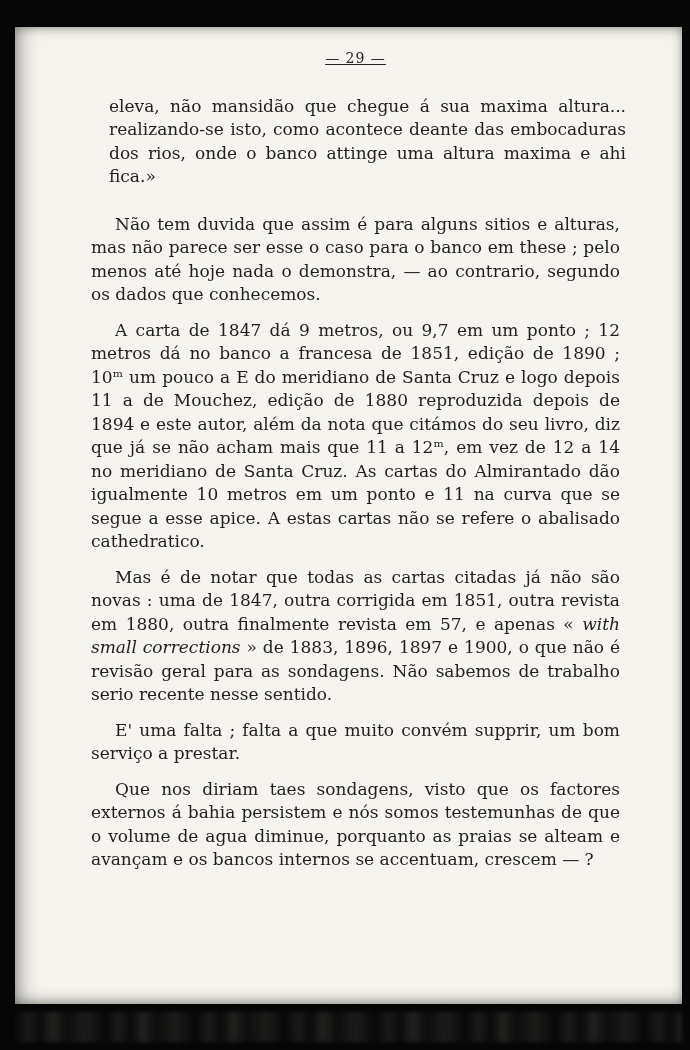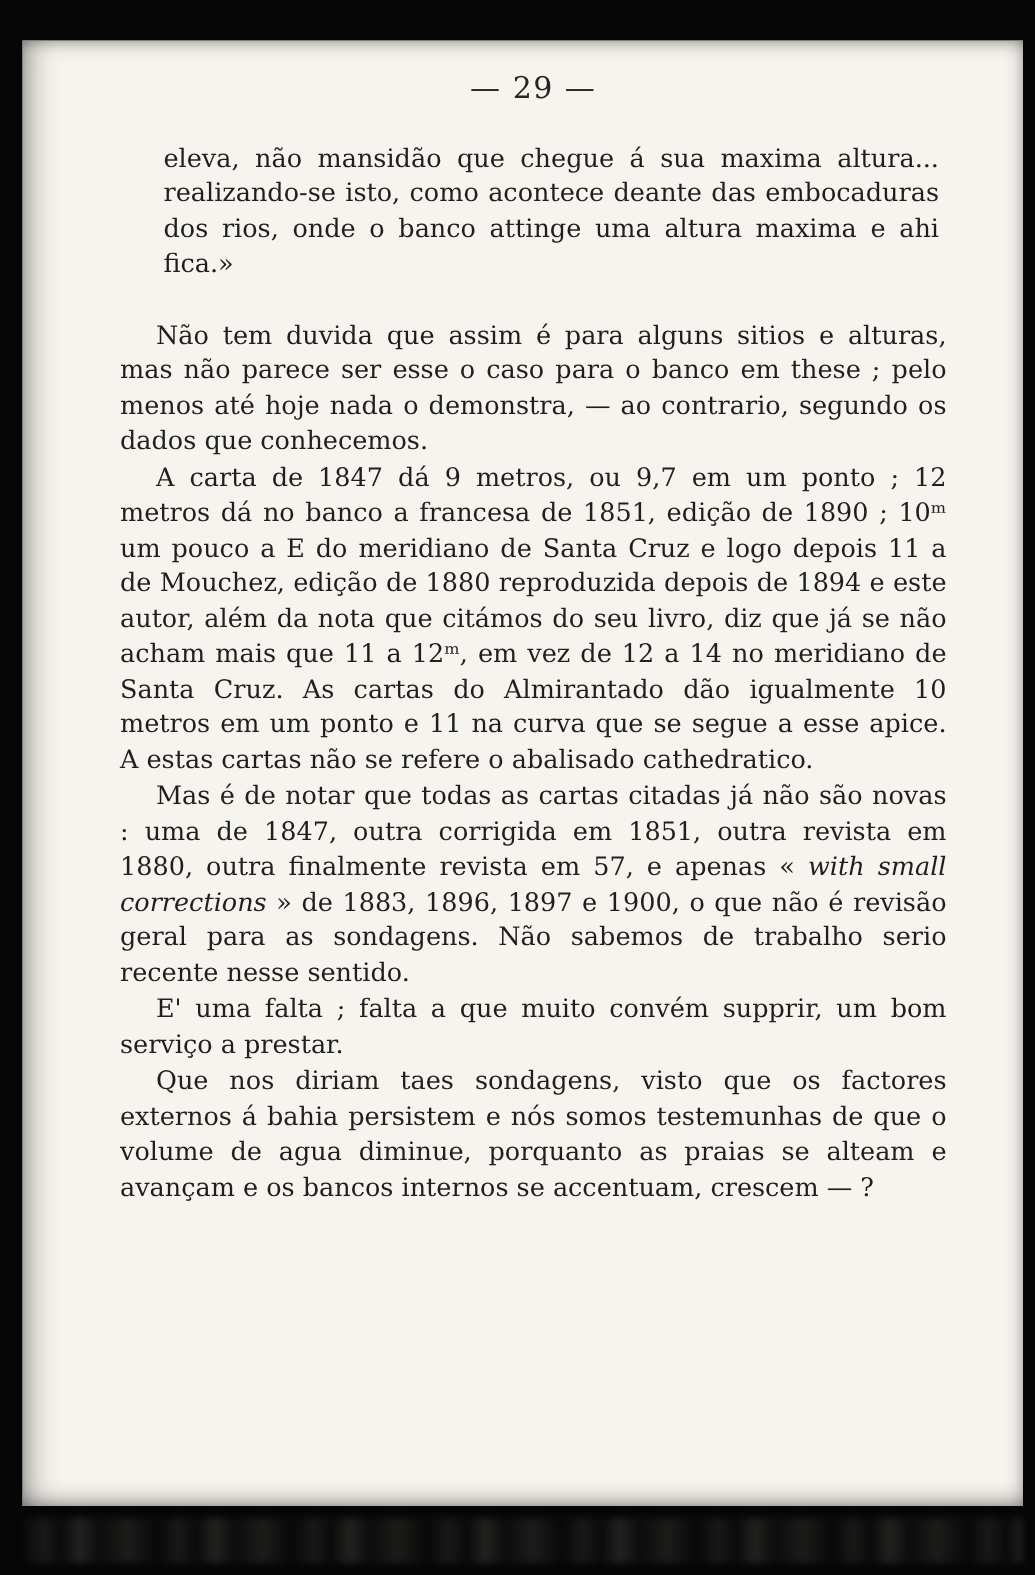--- a/index.html
+++ b/index.html
@@ -51,31 +51,32 @@
     left: 64px;
     right: 50px;
     top: 20px;
     color: #201f1d;
     font-size: 17px;
     line-height: 23.5px;
     text-align: justify;
   }
   .page-number {
     text-align: center;
-    font-size: 20px;
+    font-size: 14px;
     letter-spacing: 1px;
     margin: 0 0 24px 0;
     color: #262522;
+    text-decoration: underline;
   }
   .quote-block {
     margin: 0 6px 24px 30px;
     text-align: justify;
   }
   .para {
-    margin: 1px;
+    margin: 12px;
     text-indent: 24px;
   }
   .italic {
     font-style: italic;
   }
 </style>
 </head>
 <body>
 
 <div class="scan-frame">

